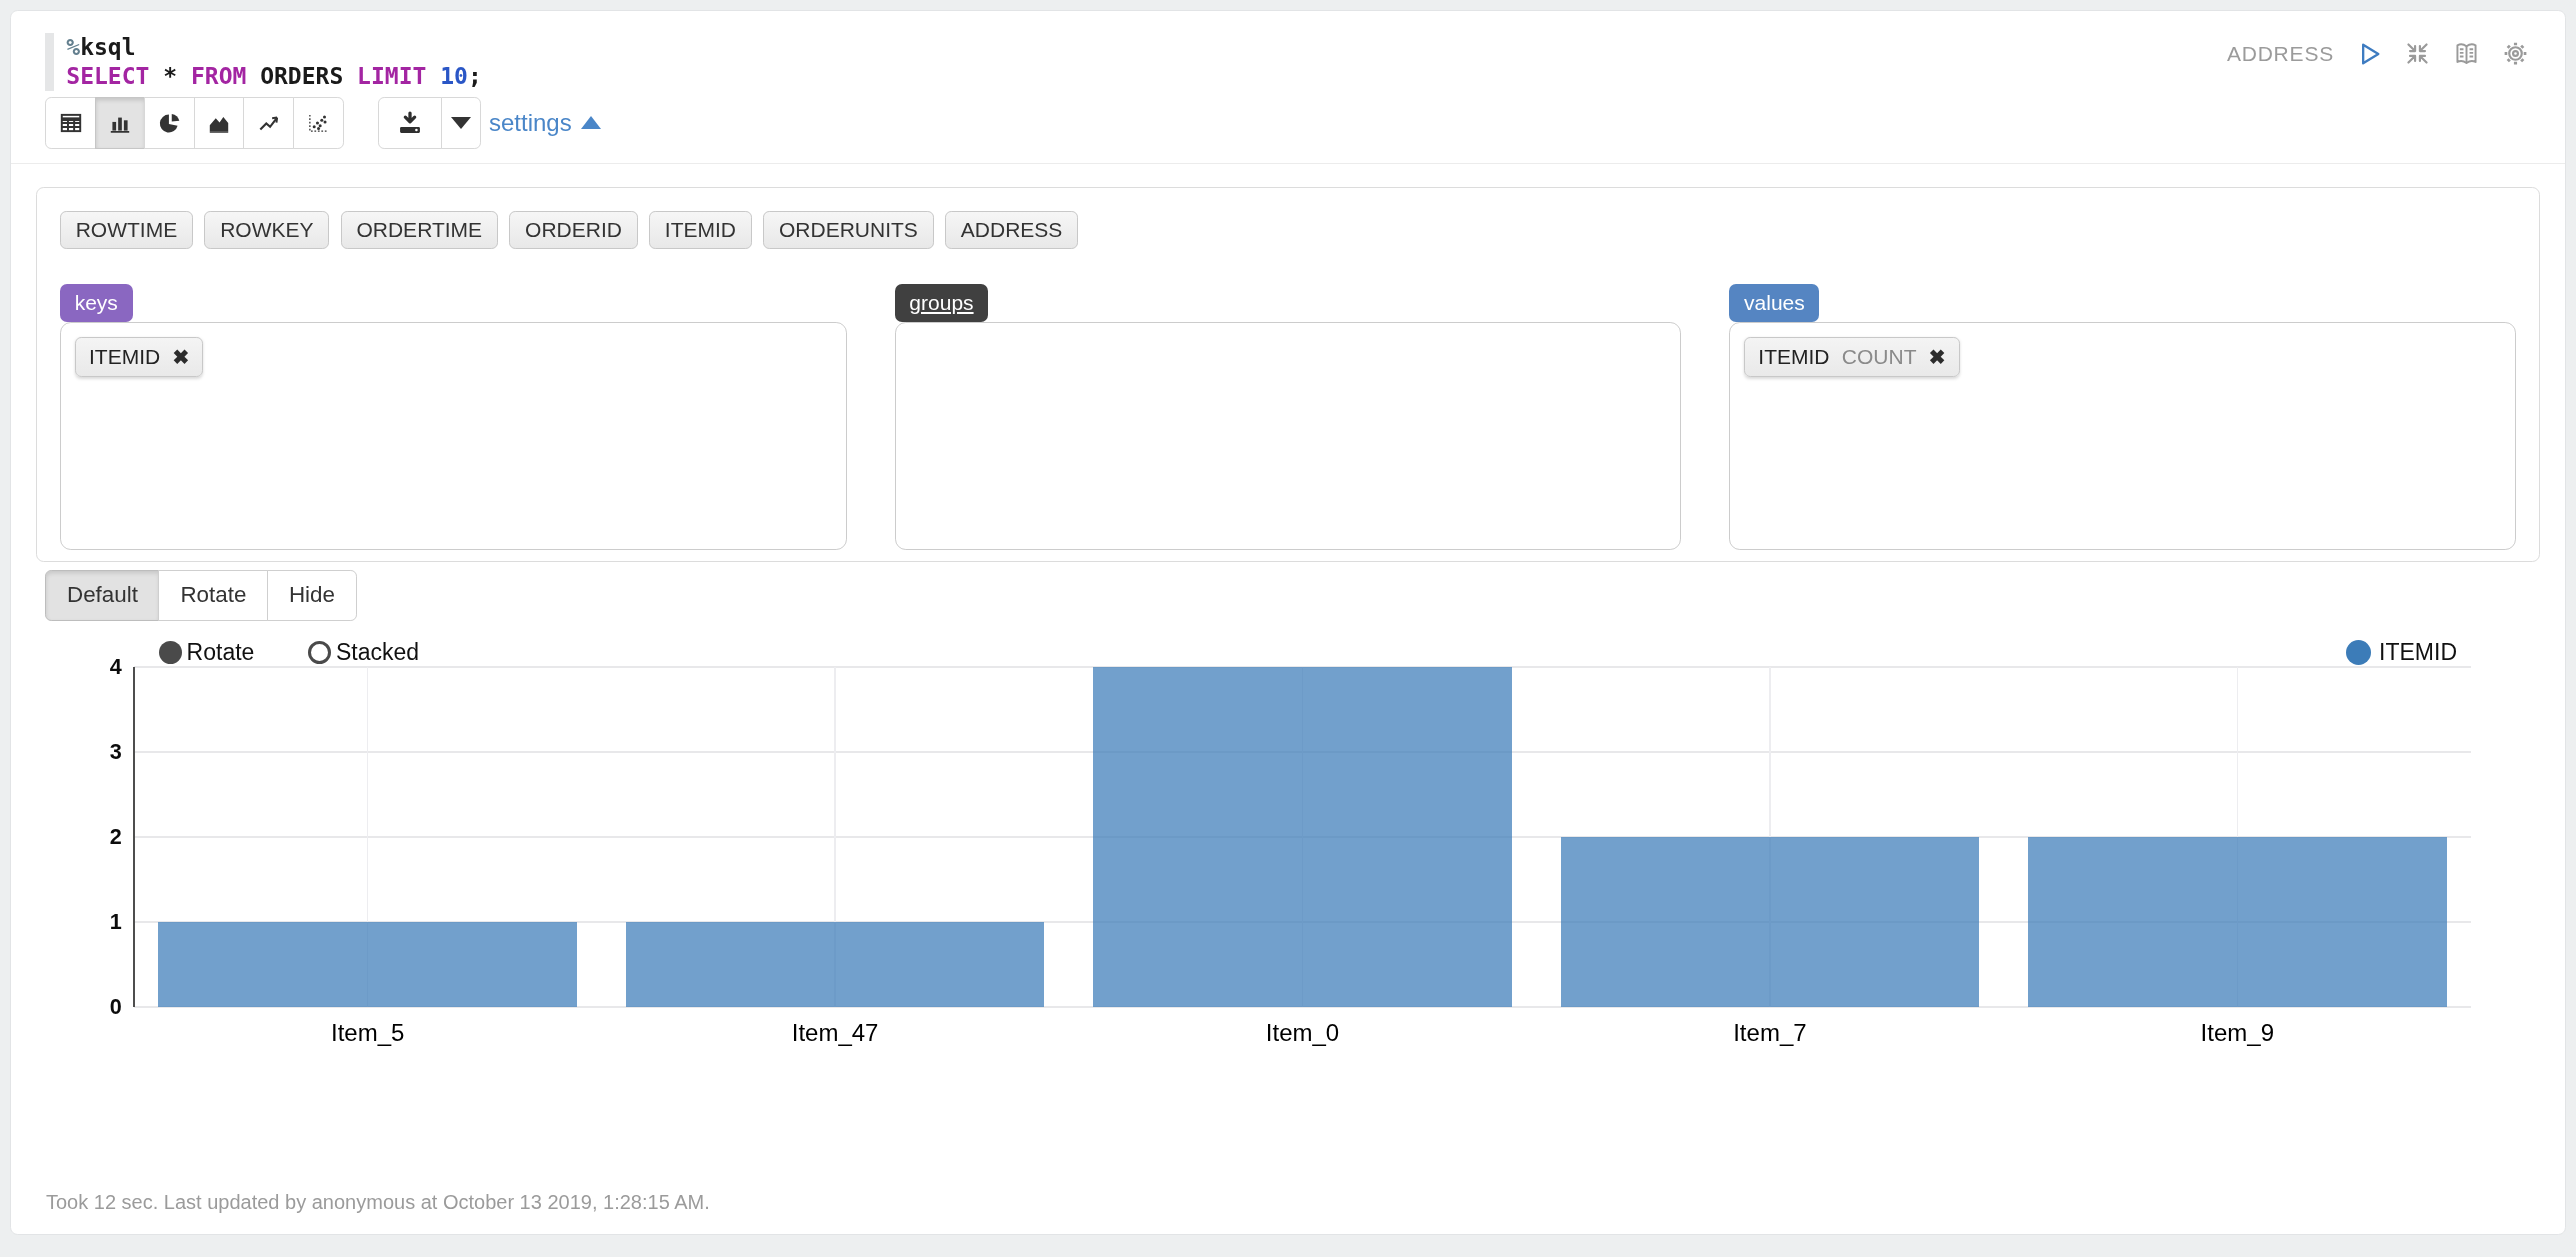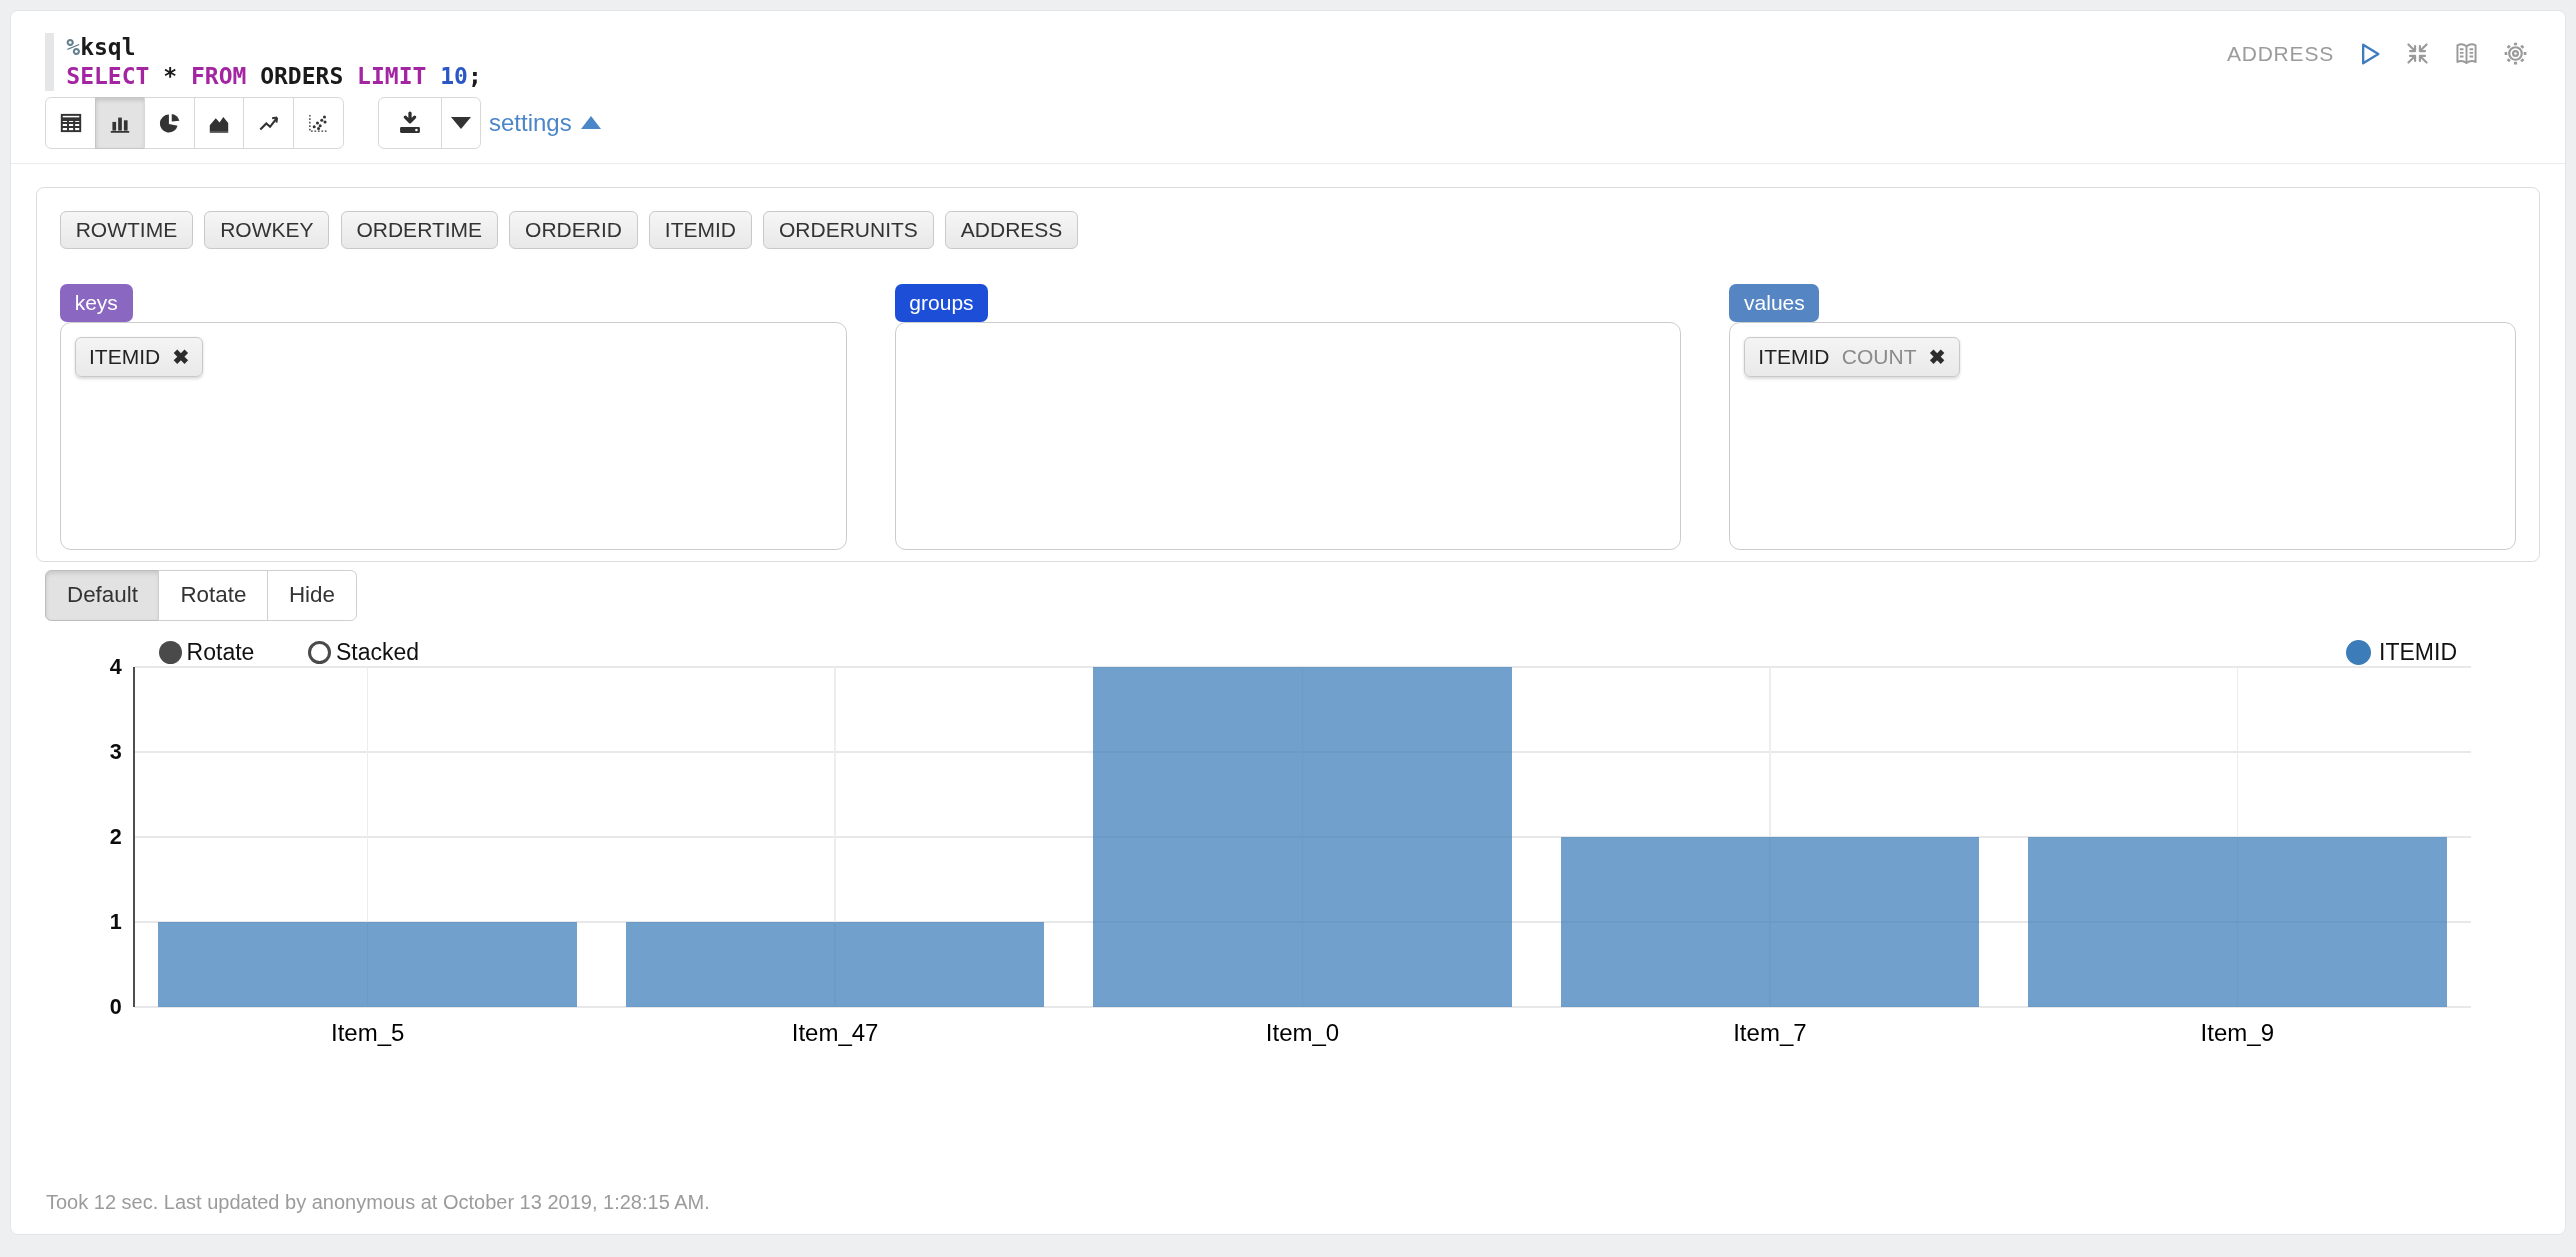--- a/index.html
+++ b/index.html
@@ -233,21 +233,21 @@
           <span class="field-chip">ORDERID</span>
           <span class="field-chip">ITEMID</span>
           <span class="field-chip">ORDERUNITS</span>
           <span class="field-chip">ADDRESS</span>
         </div>
       <div class="zones" id="zones">
           <div class="zone"><span class="zone-badge" style="background: rgb(138, 103, 193);">keys</span><div class="zone-box"><span class="zone-chip">
                 <span>ITEMID</span>
                 <span class="x">✖</span>
               </span></div></div>
-          <div class="zone"><span class="zone-badge" style="background: #1d4ed8;">groups</span><div class="zone-box"></div></div>
+          <div class="zone"><span class="zone-badge" style="background: #404040; text-decoration: underline;">groups</span><div class="zone-box"></div></div>
           <div class="zone"><span class="zone-badge" style="background: rgb(85, 133, 194);">values</span><div class="zone-box"><span class="zone-chip">
                 <span>ITEMID</span>
                 <span class="agg">COUNT</span>
                 <span class="x">✖</span>
               </span></div></div>
         </div>
     </div>
   </div>
 
   

